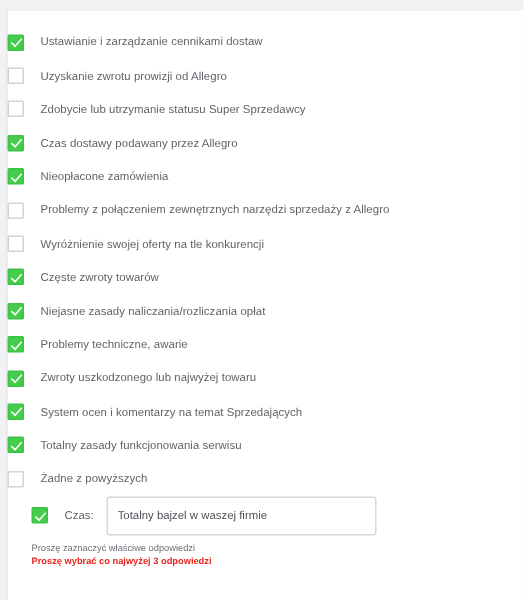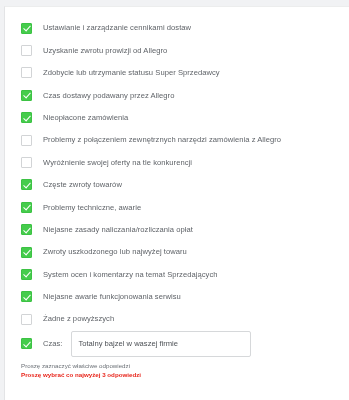--- a/index.html
+++ b/index.html
@@ -26,21 +26,20 @@
   }
   .options-list {
     padding: 10px 0 0 0;
     margin: 0;
     list-style: none;
   }
   .option-row {
     display: flex;
     align-items: center;
     height: 22.4px;
-    padding-left: 16px;
   }
   .cbx {
     position: relative;
     width: 11px;
     height: 11px;
     min-width: 11px;
     box-sizing: border-box;
     border-radius: 1px;
     background: #ffffff;
     border: 1px solid #d2d4d6;
@@ -137,49 +136,49 @@
       <li class="option-row">
         <span class="cbx checked"></span>
         <span class="option-label">Czas dostawy podawany przez Allegro</span>
       </li>
       <li class="option-row">
         <span class="cbx checked"></span>
         <span class="option-label">Nieopłacone zamówienia</span>
       </li>
       <li class="option-row">
         <span class="cbx"></span>
-        <span class="option-label">Problemy z połączeniem zewnętrznych narzędzi zamówienia z Allegro</span>
+        <span class="option-label">Problemy z połączeniem zewnętrznych narzędzi sprzedaży z Allegro</span>
       </li>
       <li class="option-row">
         <span class="cbx"></span>
         <span class="option-label">Wyróżnienie swojej oferty na tle konkurencji</span>
       </li>
       <li class="option-row">
         <span class="cbx checked"></span>
         <span class="option-label">Częste zwroty towarów</span>
       </li>
       <li class="option-row">
         <span class="cbx checked"></span>
-        <span class="option-label">Problemy techniczne, awarie</span>
+        <span class="option-label">Niejasne zasady naliczania/rozliczania opłat</span>
       </li>
       <li class="option-row">
         <span class="cbx checked"></span>
-        <span class="option-label">Niejasne zasady naliczania/rozliczania opłat</span>
+        <span class="option-label">Problemy techniczne, awarie</span>
       </li>
       <li class="option-row">
         <span class="cbx checked"></span>
         <span class="option-label">Zwroty uszkodzonego lub najwyżej towaru</span>
       </li>
       <li class="option-row">
         <span class="cbx checked"></span>
         <span class="option-label">System ocen i komentarzy na temat Sprzedających</span>
       </li>
       <li class="option-row">
         <span class="cbx checked"></span>
-        <span class="option-label">Niejasne awarie funkcjonowania serwisu</span>
+        <span class="option-label">Totalny zasady funkcjonowania serwisu</span>
       </li>
       <li class="option-row">
         <span class="cbx"></span>
         <span class="option-label">Żadne z powyższych</span>
       </li>
     </ul>
 
   <div class="other-row">
     <span class="cbx checked" id="other-cbx"></span>
     <span class="other-label">Czas:</span>

